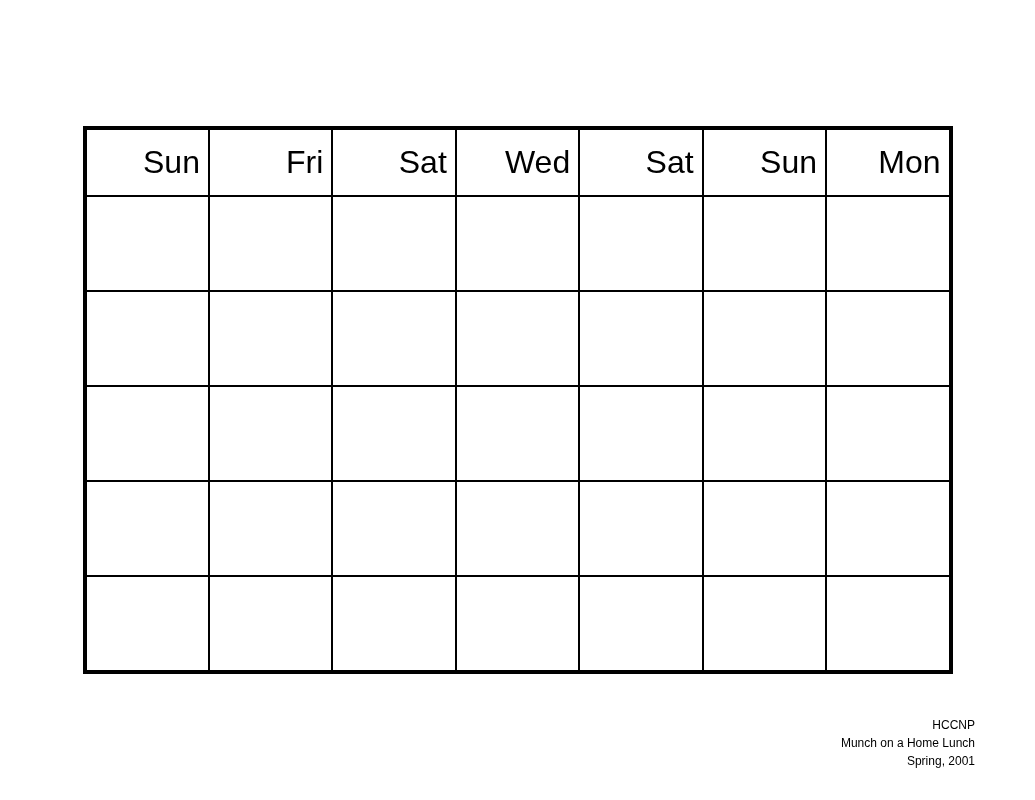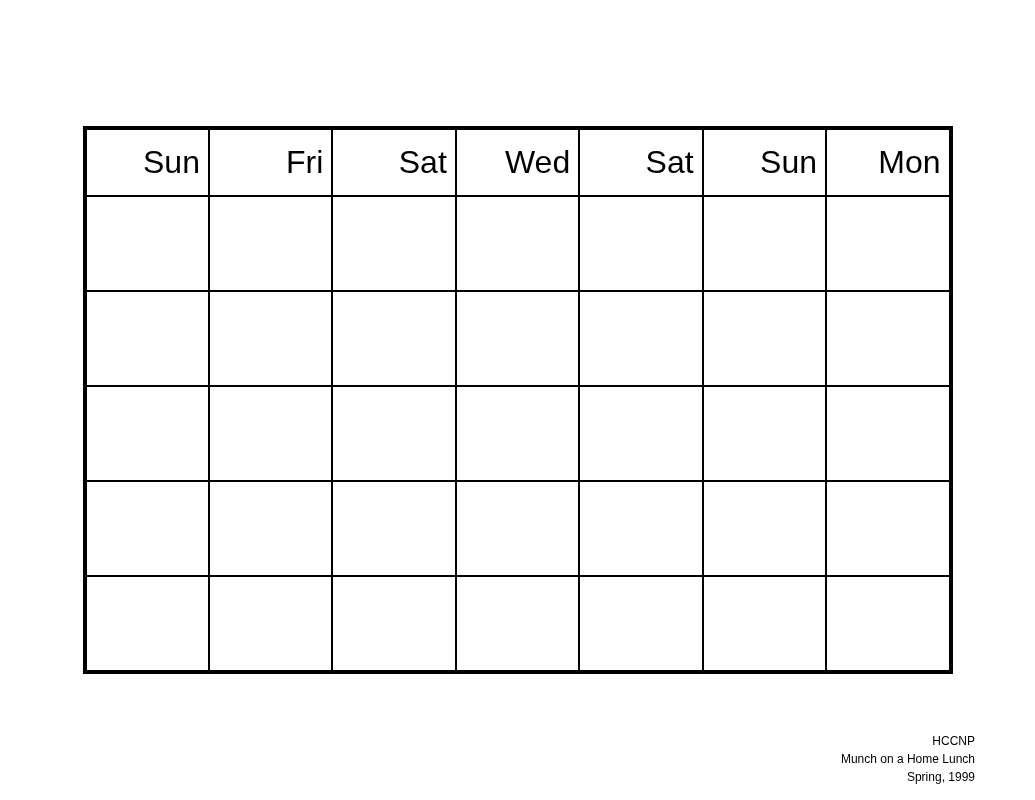--- a/index.html
+++ b/index.html
@@ -49,21 +49,21 @@
     }
 
     tbody tr td {
       border: 2px solid #000000;
       height: 95px;
       width: calc(100% / 7);
     }
 
     .footer-text {
       position: absolute;
-      bottom: 14px;
+      bottom: 30px;
       right: 60px;
       text-align: right;
       font-size: 12px;
       font-family: Arial, Helvetica, sans-serif;
       line-height: 1.5;
     }
   </style>
 </head>
 <body>
 
@@ -127,15 +127,15 @@
             <td></td>
             <td></td>
           </tr>
         </tbody>
     </table>
   </div>
 
   <div class="footer-text">
     <div>HCCNP</div>
     <div>Munch on a Home Lunch</div>
-    <div>Spring, 1999</div>
+    <div>Spring, 2001</div>
   </div>
 </div>
 
 </body></html>

